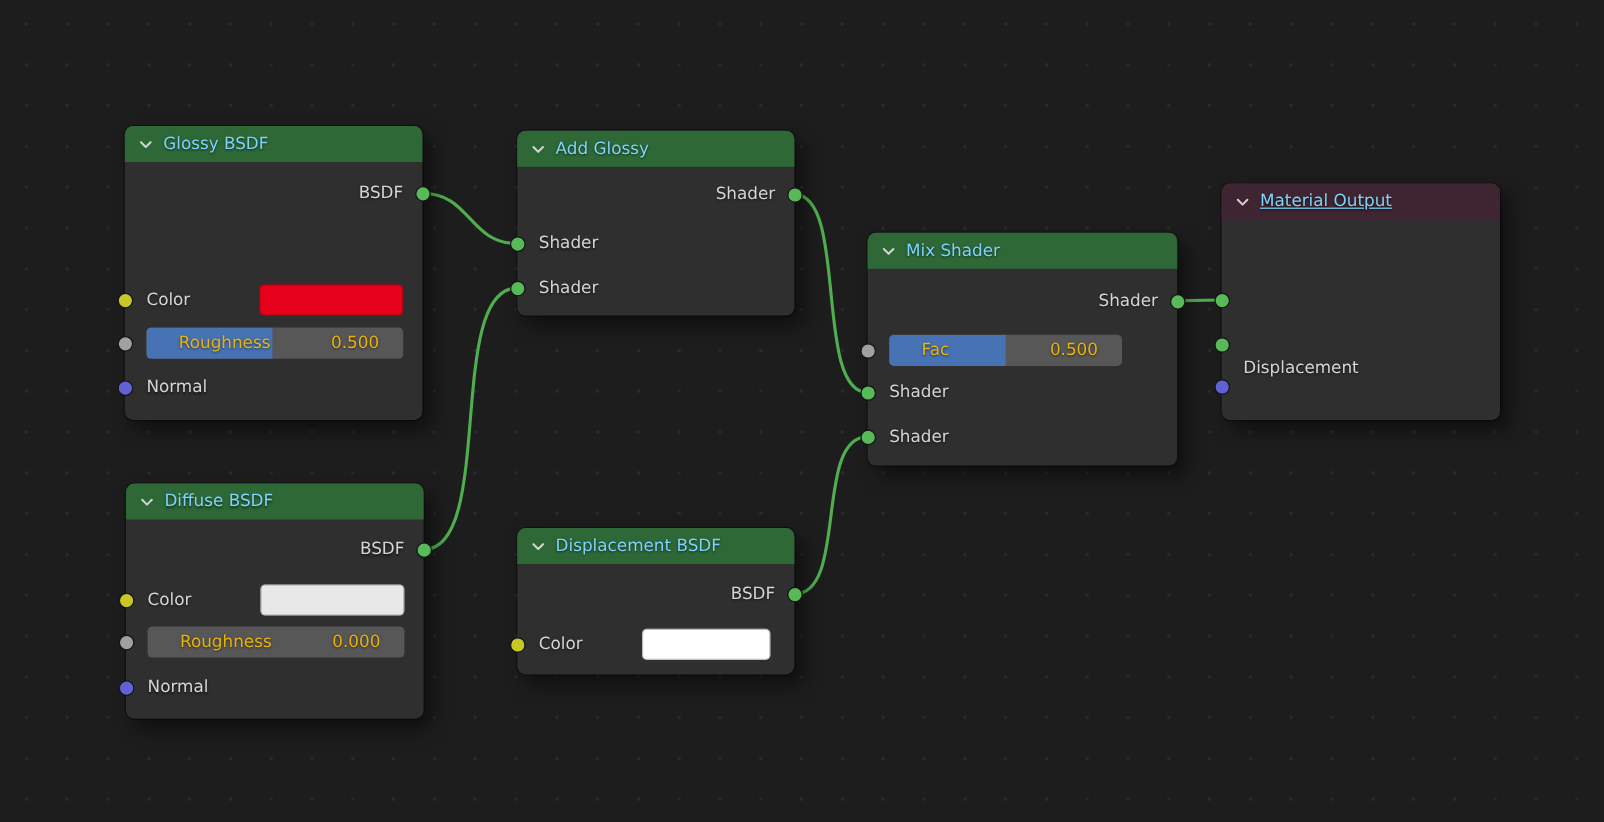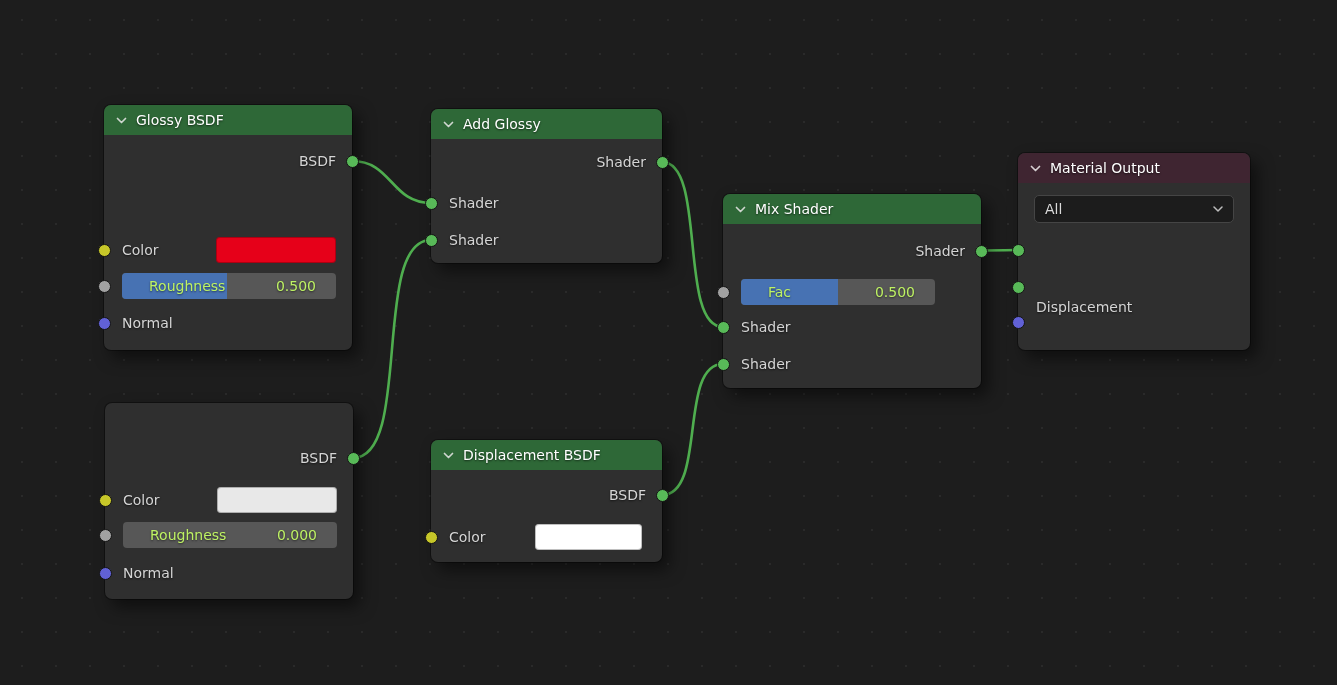--- a/index.html
+++ b/index.html
@@ -12,44 +12,44 @@
     font-size:14px;color:#d5d5d5;
   }
   .wires{position:absolute;left:0;top:0;z-index:1;}
   .wires path{fill:none;stroke:#4fae4f;stroke-width:2.6;stroke-linecap:round;}
   .node{
     position:absolute;z-index:2;background:#2f2f2f;border-radius:7px;
     box-shadow:7px 8px 16px rgba(0,0,0,.5), 0 0 0 1px rgba(0,0,0,.35);
   }
   .hdr{
     height:30px;border-radius:7px 7px 0 0;display:flex;align-items:center;
-    padding:0 12px;gap:9px;color:#ffffff;text-shadow:0 1px 2px rgba(0,0,0,.6);
+    padding:0 12px;gap:9px;color:#7dd3fc;text-shadow:0 1px 2px rgba(0,0,0,.6);
   }
   .hdr.green{background:#2e6837;}
-  .hdr.maroon{background:#3f2531;}
+  .hdr.maroon{background:#3f2531;text-decoration:underline;}
   .chev{display:inline-flex;align-items:center;}
   .row{position:absolute;left:18px;right:16px;height:20px;line-height:20px;
        text-shadow:0 1px 2px rgba(0,0,0,.6);white-space:nowrap;}
   .row.out{text-align:right;}
   .socket{
     position:absolute;width:13px;height:13px;border-radius:50%;
     box-sizing:border-box;border:1.8px solid #141414;z-index:3;
   }
   .socket.in{left:-6.5px;} .socket.out{right:-6.5px;}
   .sg{background:#58b958;} .sy{background:#c7c729;}
   .sv{background:#a1a1a1;} .sn{background:#6161d6;}
   .select{
     position:absolute;height:28px;box-sizing:border-box;background:#1c1c1c;
     border:1px solid #454545;border-radius:5px;display:flex;align-items:center;
     justify-content:space-between;padding:0 10px;color:#dadada;
     text-shadow:0 1px 2px rgba(0,0,0,.6);
   }
   .slider{
     position:absolute;height:26px;background:#575757;border-radius:4px;
-    overflow:hidden;color:#bef264;text-shadow:0 1px 2px rgba(0,0,0,.55);
+    overflow:hidden;color:#eab308;text-shadow:0 1px 2px rgba(0,0,0,.55);
   }
   .slider .fill{position:absolute;left:0;top:0;bottom:0;background:#4772b3;}
   .slider .lbl{position:absolute;left:27px;top:0;line-height:26px;}
   .slider .val{position:absolute;right:20px;top:0;line-height:26px;}
   .swatch{position:absolute;height:26px;border-radius:4px;box-shadow:inset 0 0 0 1px rgba(0,0,0,.25);}
 </style>
 </head>
 <body>
 
 <div id="canvas">
@@ -80,20 +80,28 @@
     <div class="slider" style="top:168px;left:18px;width:214px">
       <div class="fill" style="width:49%"></div>
       <span class="lbl">Roughness</span>
       <span class="val">0.500</span>
     </div>
     <span class="socket sn in" style="top:211.5px"></span>
     <div class="row" style="top:208px"><span>Normal</span></div>
   </div>
 
   <div class="node" style="left:105px;top:403px;width:248px;height:196px">
+    <div class="hdr green">
+      <span class="chev">
+          <svg width="11" height="7" viewBox="0 0 11 7">
+            <polyline points="1.5,1.5 5.5,5.5 9.5,1.5" fill="none" stroke="#cfd6cf" stroke-width="1.7" stroke-linecap="round" stroke-linejoin="round"></polyline>
+          </svg>
+        </span>
+      <span>Diffuse BSDF</span>
+    </div>
     <div class="row out" style="top:45px"><span>BSDF</span></div>
     <span class="socket sg out" style="top:48.5px"></span>
     <span class="socket sy in" style="top:90.5px"></span>
     <div class="row" style="top:87px"><span>Color</span></div>
     <div class="swatch" style="top:84px;left:112px;width:120px;background:#e8e8e8"></div>
     <span class="socket sv in" style="top:125.5px"></span>
     <div class="slider" style="top:119px;left:18px;width:214px">
       <span class="lbl">Roughness</span>
       <span class="val">0.000</span>
     </div>
@@ -159,27 +167,19 @@
 
   <div class="node" style="left:1018px;top:153px;width:232px;height:197px">
     <div class="hdr maroon">
       <span class="chev">
           <svg width="11" height="7" viewBox="0 0 11 7">
             <polyline points="1.5,1.5 5.5,5.5 9.5,1.5" fill="none" stroke="#d6cfd2" stroke-width="1.7" stroke-linecap="round" stroke-linejoin="round"></polyline>
           </svg>
         </span>
       <span>Material Output</span>
     </div>
-    <div class="select" style="top:42px;left:16px;right:16px">
-      <span>All</span>
-      <span class="chev">
-          <svg width="10" height="6" viewBox="0 0 10 6">
-            <polyline points="1,1 5,5 9,1" fill="none" stroke="#bdbdbd" stroke-width="1.5" stroke-linecap="round" stroke-linejoin="round"></polyline>
-          </svg>
-        </span>
-    </div>
     <span class="socket sg in" style="top:90.5px"></span>
     <span class="socket sg in" style="top:127.5px"></span>
     <span class="socket sn in" style="top:162.5px"></span>
     <div class="row" style="top:144px"><span>Displacement</span></div>
   </div>
 
 </div>
 
 </body></html>

